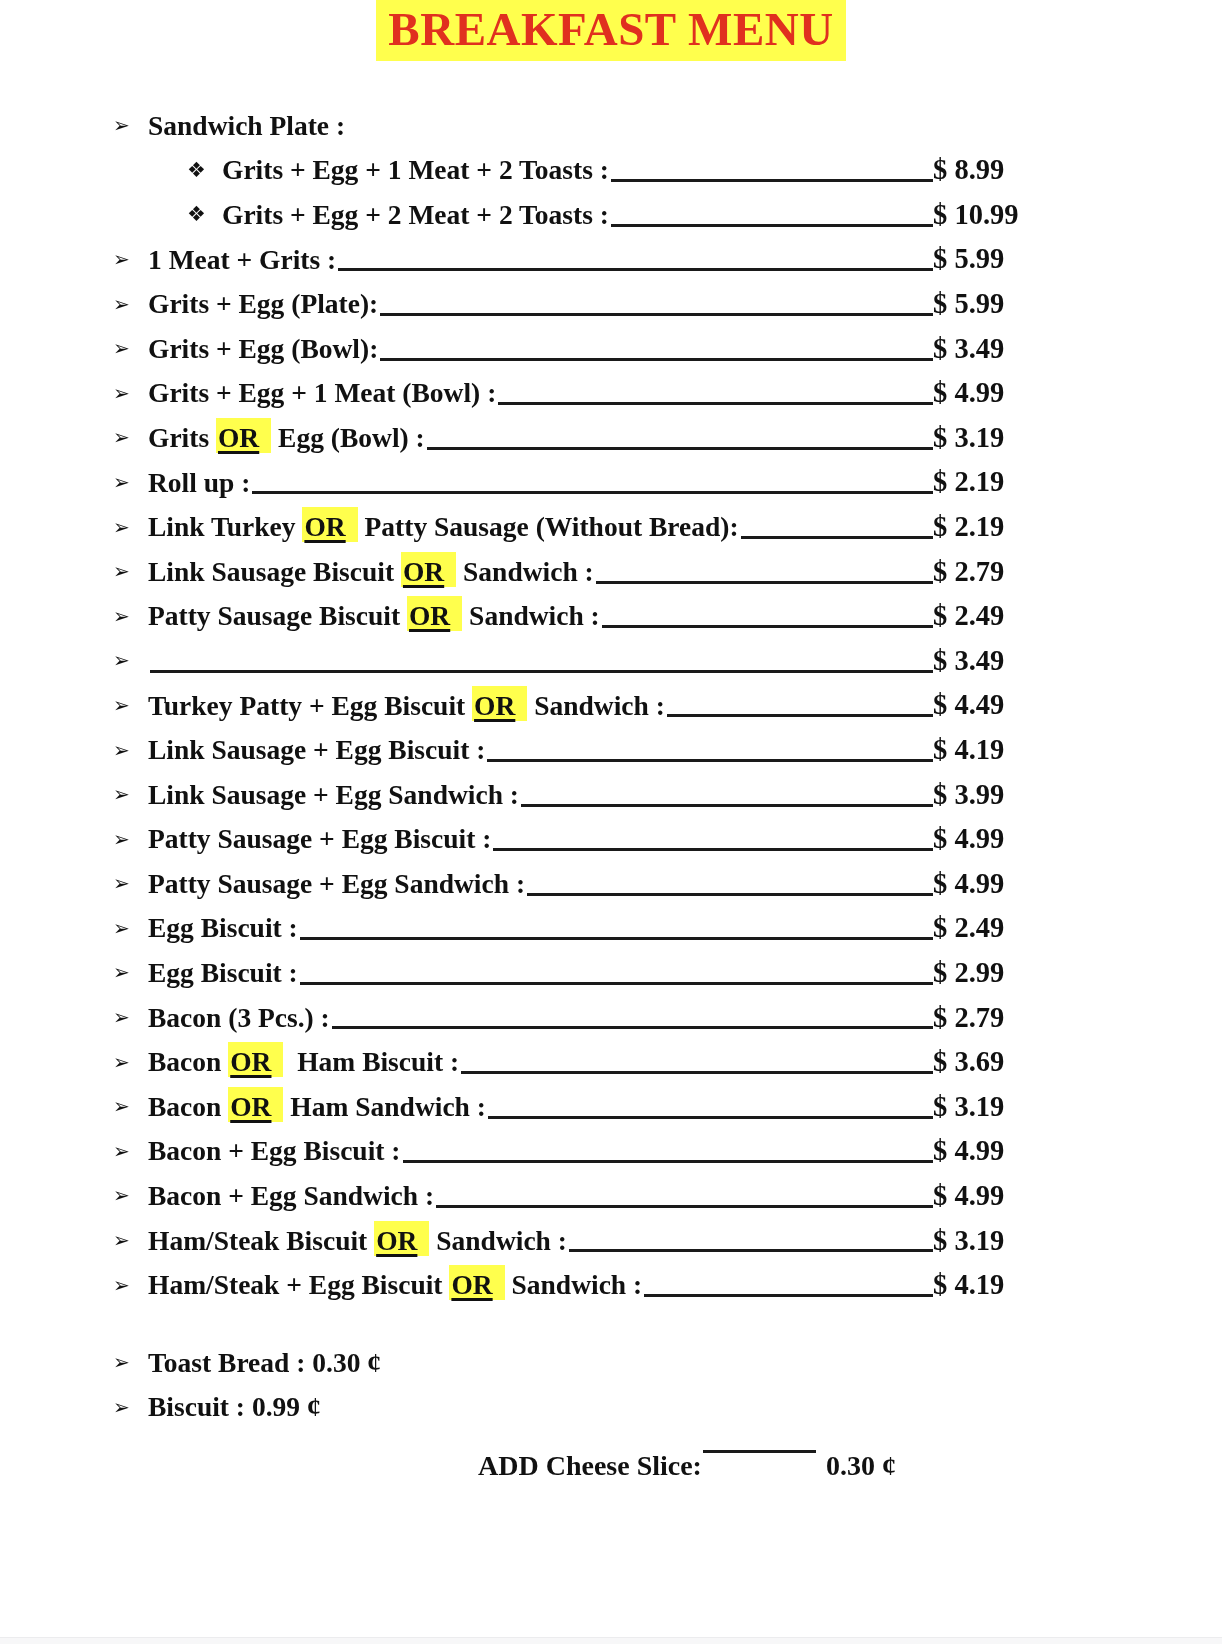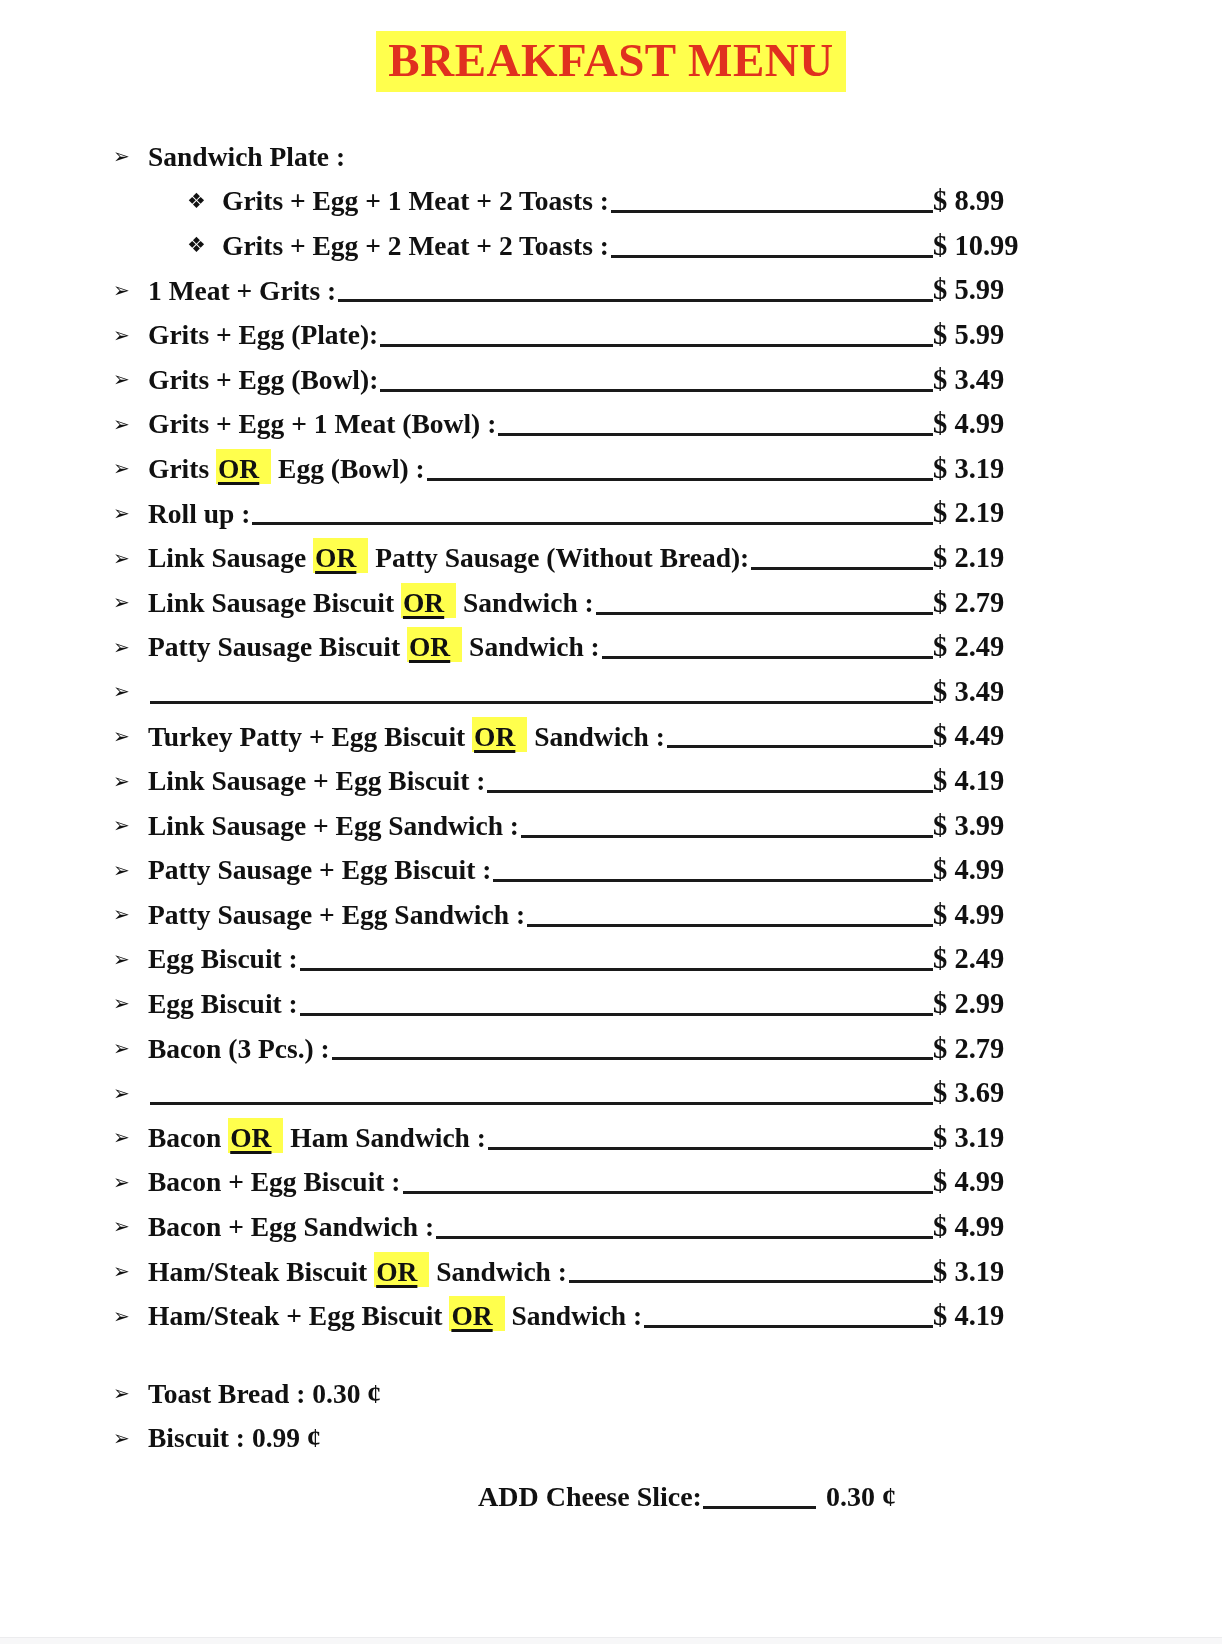--- a/index.html
+++ b/index.html
@@ -13,21 +13,21 @@
   html,body{margin:0;padding:0;}
   body{
     width:1222px;height:1644px;
     background:#ffffff;
     color:var(--ink);
     font-family:"Liberation Serif","DejaVu Serif",serif;
     font-weight:700;
     overflow:hidden;
     position:relative;
   }
-  .title-wrap{ text-align:center; padding-top:31px; }
+  .title-wrap{ text-align:center; }
   .page-title{
     display:inline-block;
     background:var(--hl-yellow);
     color:var(--accent-red);
     font-size:47px;
     line-height:1.0;
     padding:6px 12px 8px 12px;
     letter-spacing:0.5px;
   }
   .menu{ margin:36px 0 0 113px; width:932px; }
@@ -66,21 +66,21 @@
   }
   .row .price{
     flex:none; width:112px;
     white-space:pre;
     font-size:28.5px;
     margin-top:40px;
   }
   .extras{ margin-top:33px; }
   .cheese{
     display:flex;
-    align-items:flex-end;
+    align-items:flex-start;
     margin:27px 0 0 365px;
     font-size:28px;
     line-height:1.12;
     width:450px;
   }
   .cheese .cheese-label{ flex:none; white-space:pre; }
   .cheese .cheese-leader{
     flex:none; width:113px;
     border-bottom:3px solid var(--line);
     margin:0 0 4px 1px;
@@ -150,21 +150,21 @@
     <span class="price">$ 3.19</span>
   </div>
       <div class="row">
     <span class="bullet">➢</span>
     <span class="label"><span>Roll up :</span></span>
     <span class="leader"></span>
     <span class="price">$ 2.19</span>
   </div>
       <div class="row">
     <span class="bullet">➢</span>
-    <span class="label"><span>Link Sausage </span><mark class="hl">OR</mark><span> Patty Sausage (Without Bread):</span></span>
+    <span class="label"><span>Link Turkey </span><mark class="hl">OR</mark><span> Patty Sausage (Without Bread):</span></span>
     <span class="leader"></span>
     <span class="price">$ 2.19</span>
   </div>
       <div class="row">
     <span class="bullet">➢</span>
     <span class="label"><span>Link Sausage Biscuit </span><mark class="hl">OR</mark><span> Sandwich :</span></span>
     <span class="leader"></span>
     <span class="price">$ 2.79</span>
   </div>
       <div class="row">
@@ -221,20 +221,21 @@
     <span class="price">$ 2.99</span>
   </div>
       <div class="row">
     <span class="bullet">➢</span>
     <span class="label"><span>Bacon (3 Pcs.) :</span></span>
     <span class="leader"></span>
     <span class="price">$ 2.79</span>
   </div>
       <div class="row">
     <span class="bullet">➢</span>
+    <span class="label"><span>Bacon </span><mark class="hl">OR</mark><span> &nbsp;Ham Biscuit :</span></span>
     <span class="leader"></span>
     <span class="price">$ 3.69</span>
   </div>
       <div class="row">
     <span class="bullet">➢</span>
     <span class="label"><span>Bacon </span><mark class="hl">OR</mark><span> Ham Sandwich :</span></span>
     <span class="leader"></span>
     <span class="price">$ 3.19</span>
   </div>
       <div class="row">

